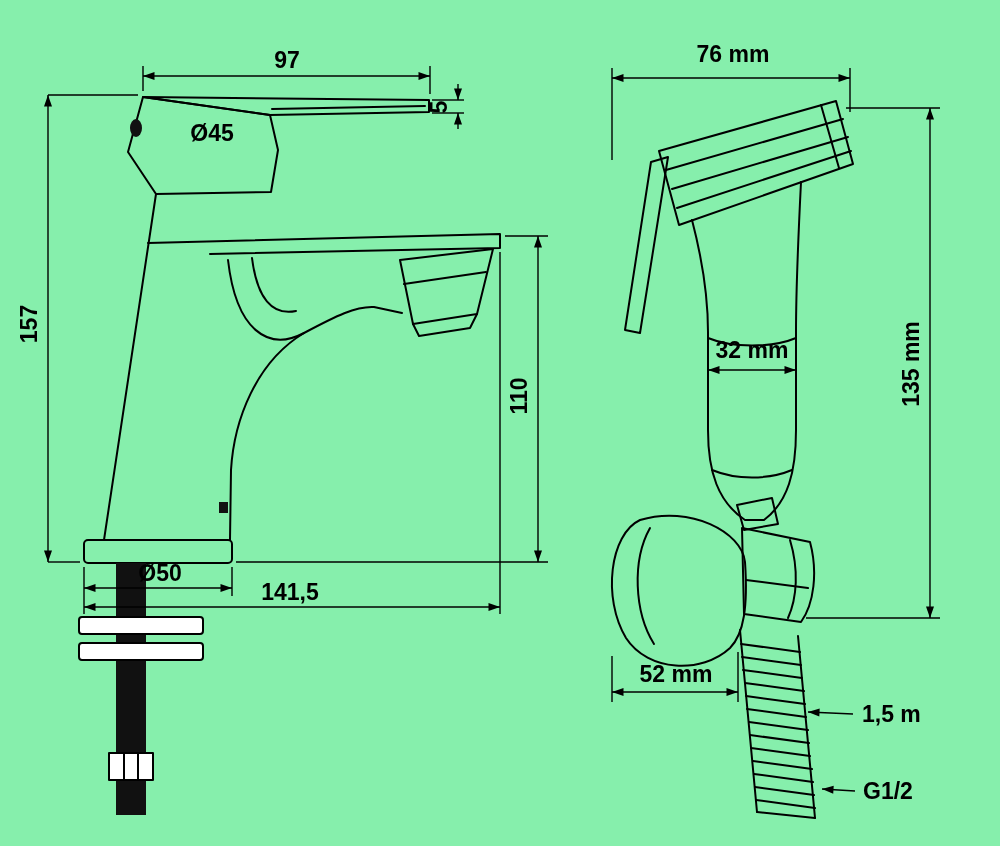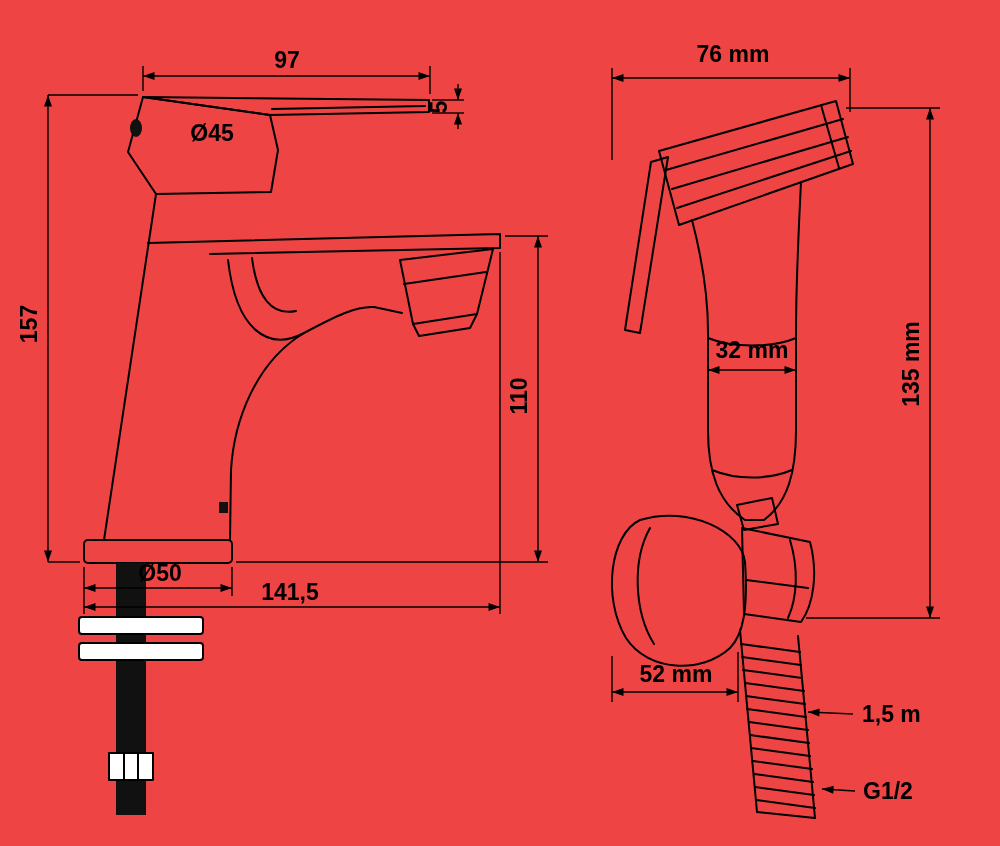--- a/index.html
+++ b/index.html
@@ -1,19 +1,19 @@
 <!DOCTYPE html>
 <html><head>
 <meta charset="utf-8">
 <style>
   html,body { margin:0; padding:0; background:#fff; }
   #canvas {
     position:relative;
     width:1000px; height:846px;
-    background:#ef4444;
+    background:#86efac;
     font-family:"Liberation Sans", sans-serif;
   }
   svg { display:block; }
   .obj  { fill:none; stroke:#000; stroke-width:2; stroke-linejoin:round; stroke-linecap:round; }
   .dim  { fill:none; stroke:#000; stroke-width:1.4; }
   .dim text {
     font-family:"Liberation Sans", sans-serif;
     font-weight:bold;
     font-size:23px;
     fill:#000; stroke:none;

